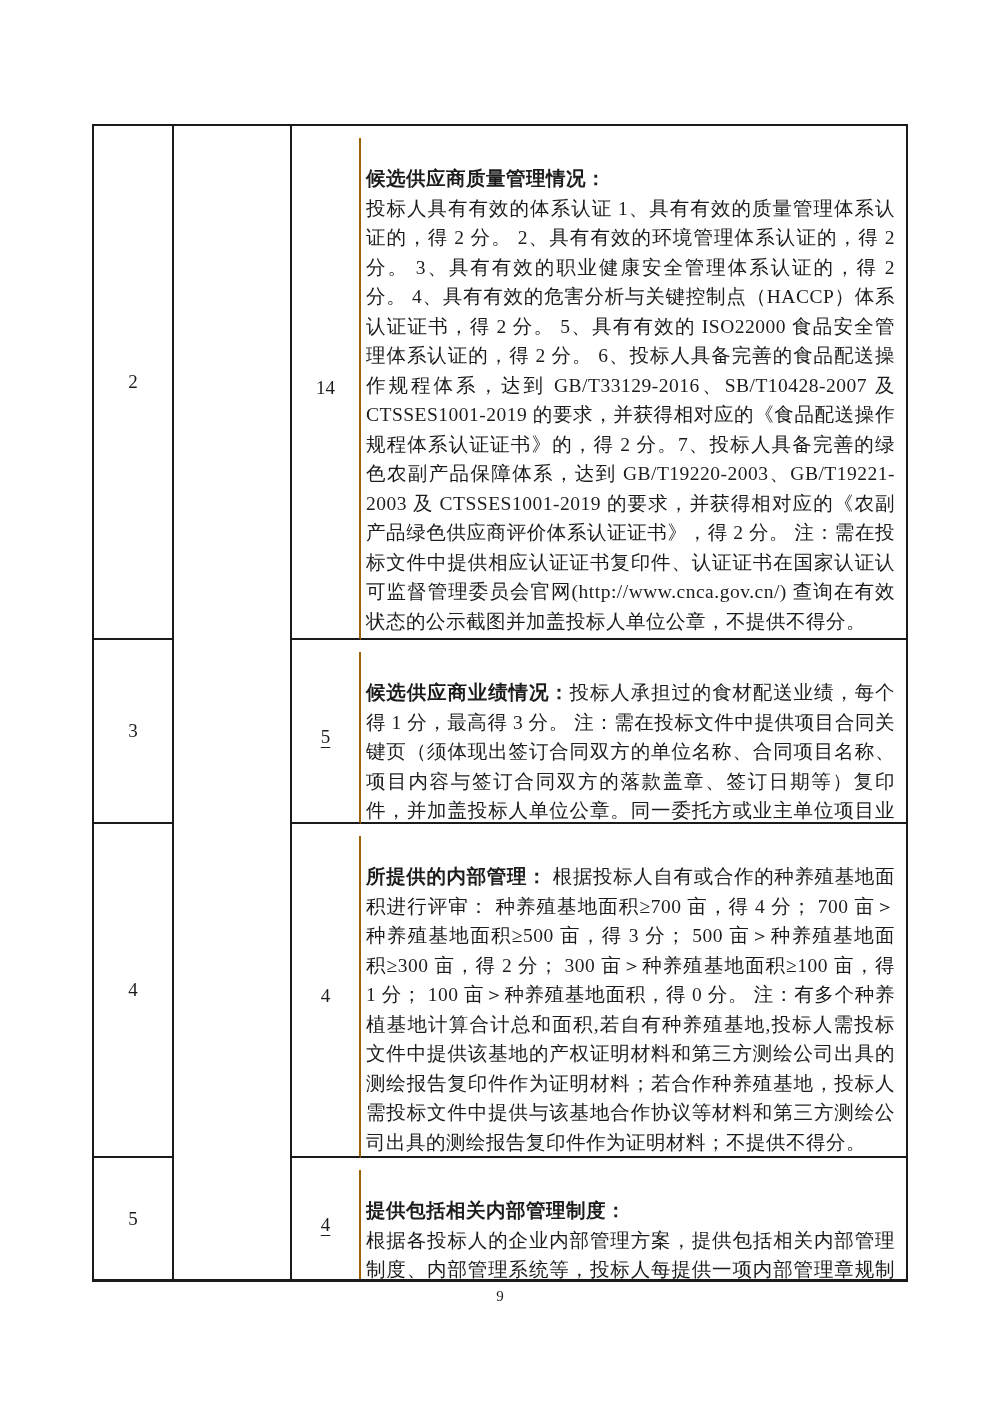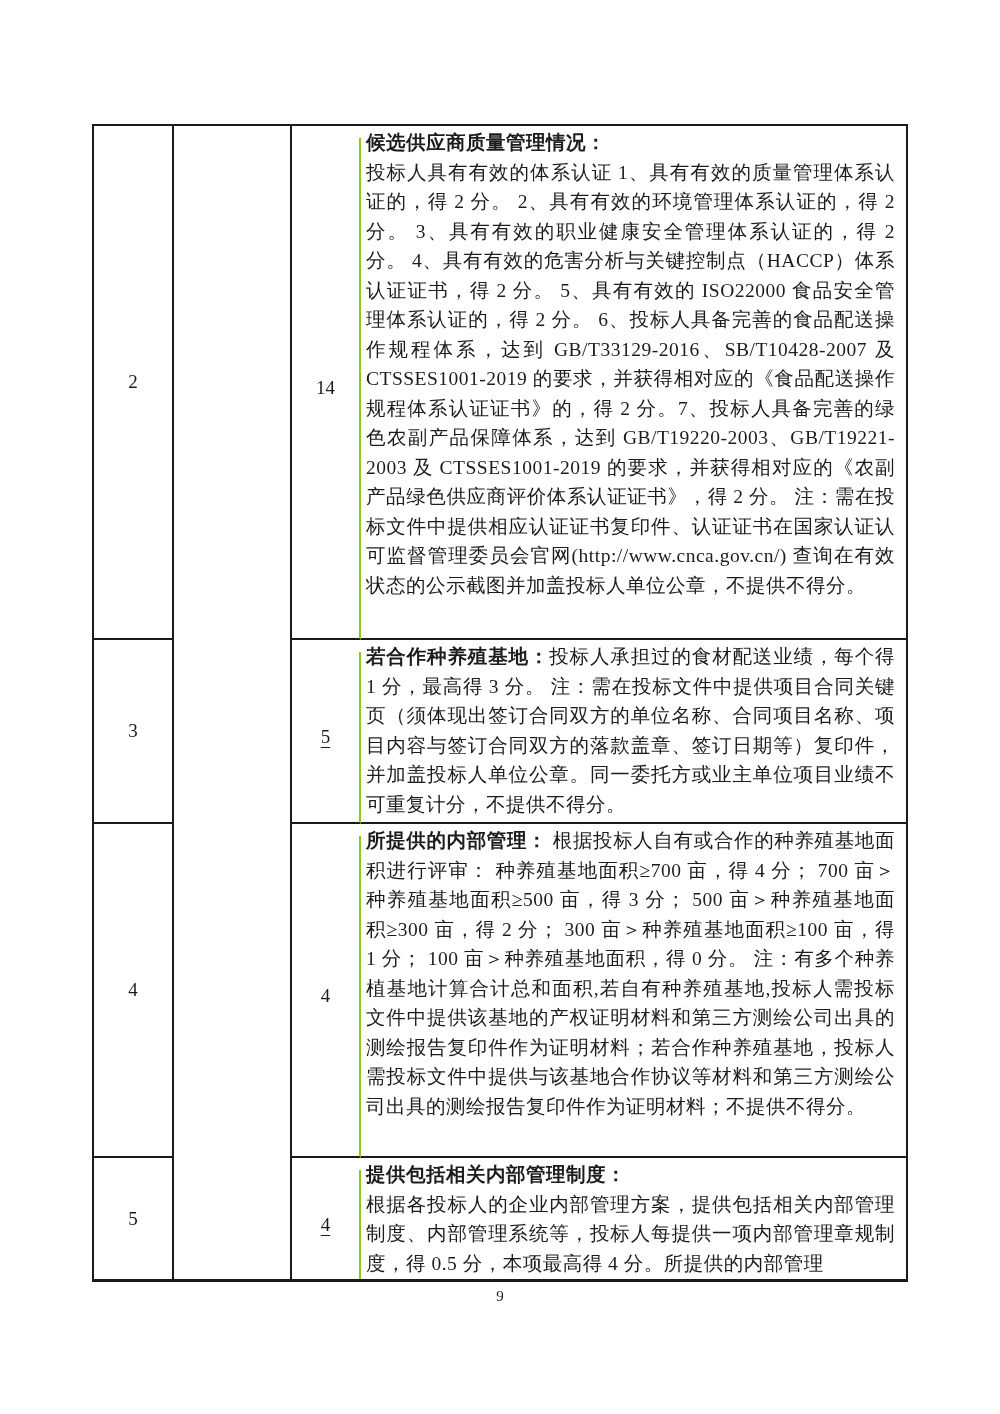--- a/index.html
+++ b/index.html
@@ -28,21 +28,21 @@
     display: grid;
     grid-template-columns: 80px 118px 69px 1fr;
     grid-template-rows: 514px 184px 334px 1fr;
   }
   .cell {
     box-sizing: border-box;
     overflow: hidden;
   }
   .no   { grid-column: 1; border-right: 2px solid #1a1a1a; }
   .cat  { grid-column: 2; grid-row: 1 / 5; border-right: 2px solid #1a1a1a; }
-  .score{ grid-column: 3; border-right: 2px solid #84cc16; margin-top: 12px; }
+  .score{ grid-column: 3; border-right: 2px solid #a16207; margin-top: 12px; }
   .desc { grid-column: 4; }
   .rr1 { grid-row: 1; }
   .rr2 { grid-row: 2; }
   .rr3 { grid-row: 3; }
   .rr4 { grid-row: 4; }
   .no.rr1, .no.rr2, .no.rr3,
   .score.rr1, .score.rr2, .score.rr3,
   .desc.rr1, .desc.rr2, .desc.rr3 {
     border-bottom: 2px solid #1a1a1a;
   }
@@ -55,20 +55,21 @@
   .score.underlined {
     text-decoration: underline;
     text-underline-offset: 4px;
   }
   .desc {
     padding: 2px 11px 0 5px;
     font-size: 19.5px;
     line-height: 29.5px;
     text-align: justify;
     letter-spacing: 0.5px;
+    margin-top: 36px;
   }
   .crit-title {
     font-weight: bold;
   }
   .crit-title.block {
     display: block;
     text-align: left;
   }
   .page-number {
     position: absolute;
@@ -87,21 +88,21 @@
 
   <div class="eval-table">
 
     <div class="cell no rr1">2</div>
     <div class="cell cat"></div>
     <div class="cell score rr1">14</div>
     <div class="cell desc rr1"><span class="crit-title block">候选供应商质量管理情况：</span><span>投标人具有有效的体系认证 1、具有有效的质量管理体系认证的，得 2 分。 2、具有有效的环境管理体系认证的，得 2 分。 3、具有有效的职业健康安全管理体系认证的，得 2 分。 4、具有有效的危害分析与关键控制点（HACCP）体系认证证书，得 2 分。 5、具有有效的 ISO22000 食品安全管理体系认证的，得 2 分。 6、投标人具备完善的食品配送操作规程体系，达到 GB/T33129-2016、SB/T10428-2007 及 CTSSES1001-2019 的要求，并获得相对应的《食品配送操作规程体系认证证书》的，得 2 分。7、投标人具备完善的绿色农副产品保障体系，达到 GB/T19220-2003、GB/T19221-2003 及 CTSSES1001-2019 的要求，并获得相对应的《农副产品绿色供应商评价体系认证证书》，得 2 分。 注：需在投标文件中提供相应认证证书复印件、认证证书在国家认证认可监督管理委员会官网(http://www.cnca.gov.cn/) 查询在有效状态的公示截图并加盖投标人单位公章，不提供不得分。</span></div>
 
     <div class="cell no rr2">3</div>
     <div class="cell score underlined rr2">5</div>
-    <div class="cell desc rr2"><span class="crit-title">若合作种养殖基地：</span><span>投标人承担过的食材配送业绩，每个得 1 分，最高得 3 分。 注：需在投标文件中提供项目合同关键页（须体现出签订合同双方的单位名称、合同项目名称、项目内容与签订合同双方的落款盖章、签订日期等）复印件，并加盖投标人单位公章。同一委托方或业主单位项目业绩不可重复计分，不提供不得分。</span></div>
+    <div class="cell desc rr2"><span class="crit-title">候选供应商业绩情况：</span><span>投标人承担过的食材配送业绩，每个得 1 分，最高得 3 分。 注：需在投标文件中提供项目合同关键页（须体现出签订合同双方的单位名称、合同项目名称、项目内容与签订合同双方的落款盖章、签订日期等）复印件，并加盖投标人单位公章。同一委托方或业主单位项目业绩不可重复计分，不提供不得分。</span></div>
 
     <div class="cell no rr3">4</div>
     <div class="cell score rr3">4</div>
     <div class="cell desc rr3"><span class="crit-title">所提供的内部管理：</span><span>  根据投标人自有或合作的种养殖基地面积进行评审：  种养殖基地面积≥700 亩，得 4 分；  700 亩＞种养殖基地面积≥500 亩，得 3 分；  500 亩＞种养殖基地面积≥300 亩，得 2 分；  300 亩＞种养殖基地面积≥100 亩，得 1 分；  100 亩＞种养殖基地面积，得 0 分。  注：有多个种养植基地计算合计总和面积,若自有种养殖基地,投标人需投标文件中提供该基地的产权证明材料和第三方测绘公司出具的测绘报告复印件作为证明材料；若合作种养殖基地，投标人需投标文件中提供与该基地合作协议等材料和第三方测绘公司出具的测绘报告复印件作为证明材料；不提供不得分。</span></div>
 
     <div class="cell no rr4">5</div>
     <div class="cell score underlined rr4">4</div>
     <div class="cell desc rr4"><span class="crit-title block">提供包括相关内部管理制度：</span><span>根据各投标人的企业内部管理方案，提供包括相关内部管理制度、内部管理系统等，投标人每提供一项内部管理章规制度，得 0.5 分，本项最高得 4 分。所提供的内部管理</span></div>
 
   </div>

